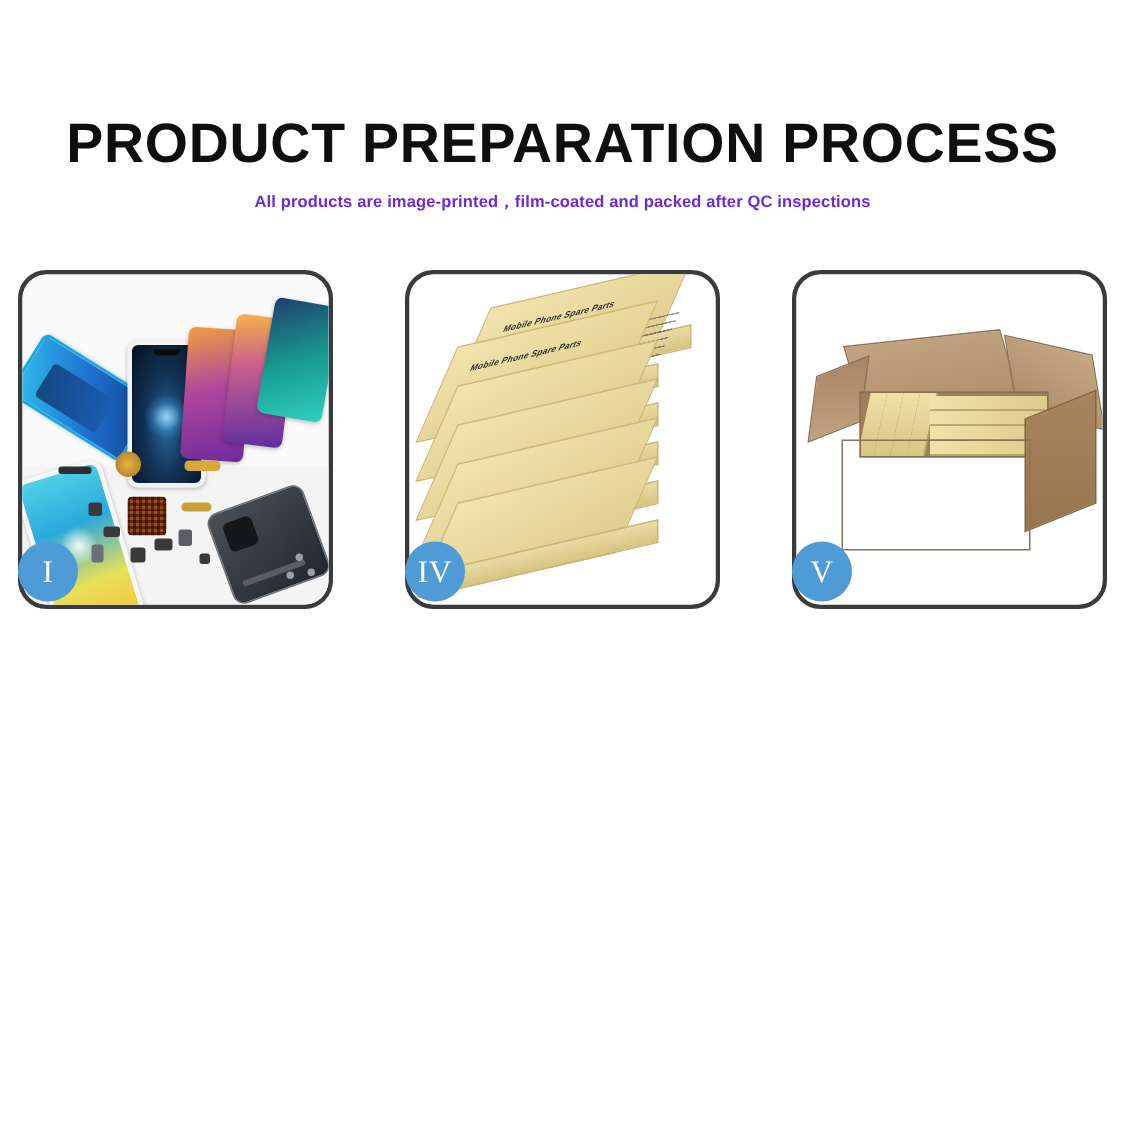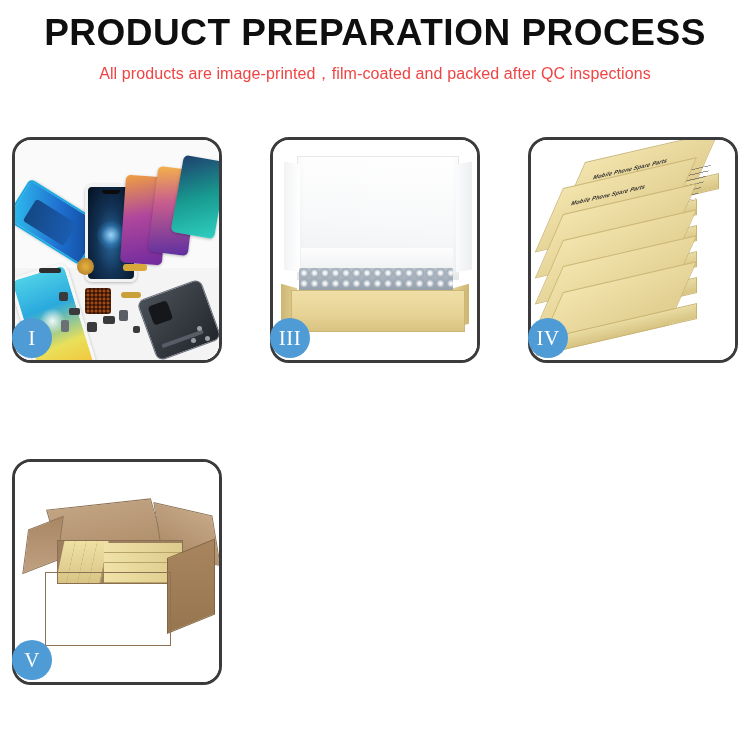--- a/index.html
+++ b/index.html
@@ -7,35 +7,36 @@
   body{
     width:750px;height:750px;
     background:#ffffff;
     font-family:"Liberation Sans","DejaVu Sans",sans-serif;
     overflow:hidden;
     position:relative;
   }
   .page{position:relative;width:750px;height:750px;box-sizing:border-box;}
 
   
-  .header{padding-top:14px;text-align:center;}
+  .header{padding-top:34px;text-align:center;margin-top:43px;}
   .title{
     font-size:37px;
     font-weight:700;
     letter-spacing:0.5px;
     color:#0f0f0f;
     line-height:1.05;
     white-space:nowrap;
   }
   .subtitle{
     margin-top:11px;
-    font-size:16px;
-    color:#ef4444;
+    font-size:11px;
+    color:#6d28d9;
     letter-spacing:0.1px;
     white-space:nowrap;
+    font-weight:bold;
   }
 
   
   .grid{
     position:absolute;
     left:12px;top:137px;
     width:726px;
     display:grid;
     grid-template-columns:210px 210px 210px;
     grid-template-rows:226px 226px;
@@ -374,31 +375,20 @@
         <div class="part sm6"></div>
         <div class="part sm7"></div>
         <div class="part screw" style="left:182px;top:186px"></div>
         <div class="part screw" style="left:190px;top:196px"></div>
         <div class="part screw" style="left:176px;top:198px"></div>
       </div>
       <div class="badge">I</div>
     </div>
 
 
-    <div class="panel">
-      <div class="panel-clip p3">
-        <div class="b3-lid"></div>
-        <div class="b3-foam"></div>
-        <div class="b3-inner"></div>
-        <div class="b3-left"></div>
-        <div class="b3-right"></div>
-        <div class="b3-front"></div>
-      </div>
-      <div class="badge">III</div>
-    </div>
 
     <div class="panel">
       <div class="panel-clip p4">
         <div class="stack">
 
           <div class="kbox" style="left:44px;top:0px;">
             <div class="top"></div>
             <div class="front"></div>
             <div class="label">Mobile Phone Spare Parts</div>
             <div class="chipA"></div>

